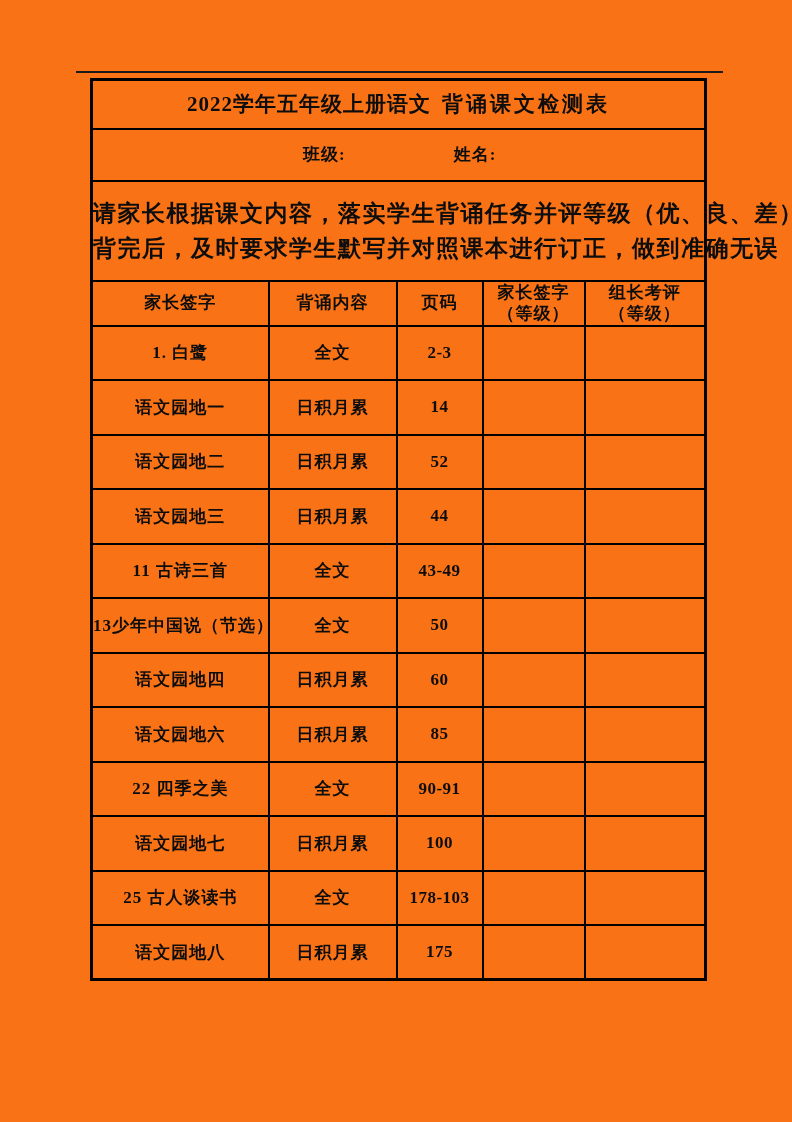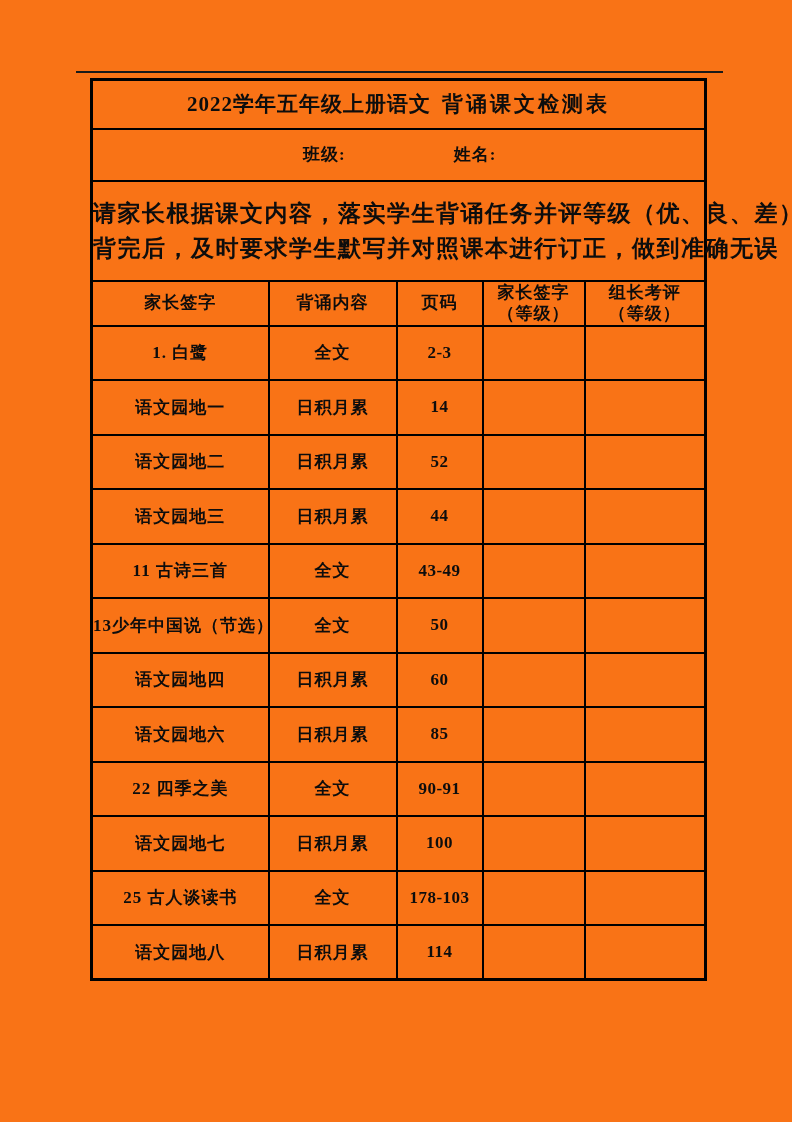--- a/index.html
+++ b/index.html
@@ -234,20 +234,20 @@
       <td class="data-cell">25 古人谈读书</td>
       <td class="data-cell">全文</td>
       <td class="data-cell page-cell">178-103</td>
       <td class="data-cell"></td>
       <td class="data-cell"></td>
     </tr>
 
     <tr>
       <td class="data-cell">语文园地八</td>
       <td class="data-cell">日积月累</td>
-      <td class="data-cell page-cell">114</td>
+      <td class="data-cell page-cell">175</td>
       <td class="data-cell"></td>
       <td class="data-cell"></td>
     </tr>
 
   </tbody>
     </table>
 </div>
 
 </body></html>

